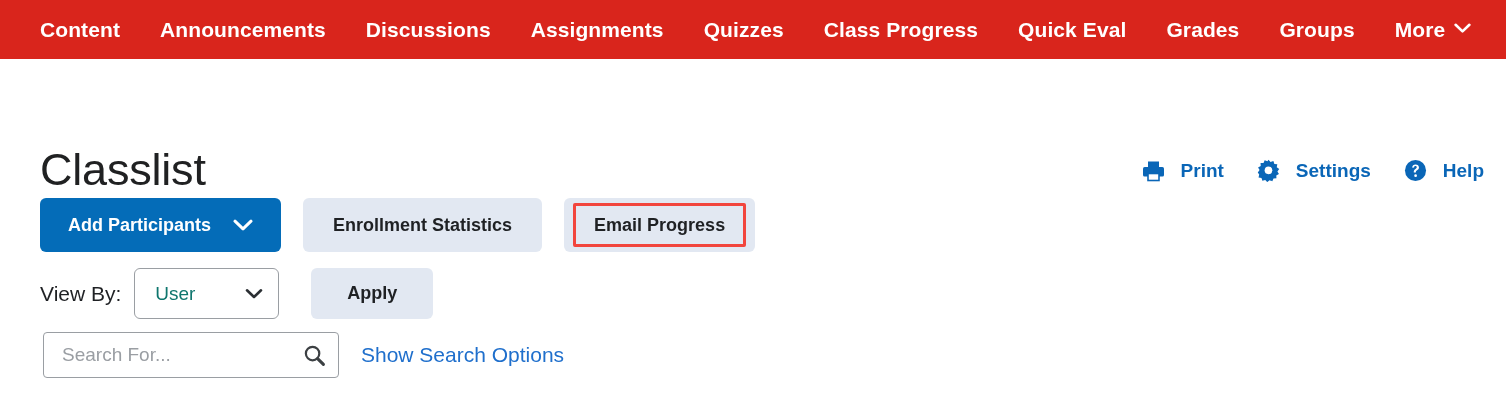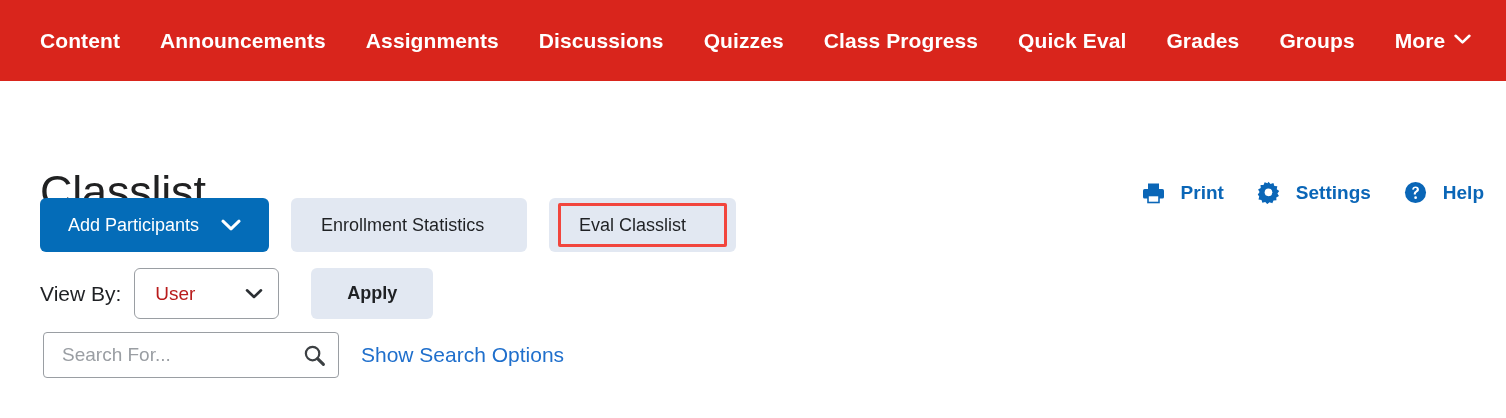--- a/index.html
+++ b/index.html
@@ -11,21 +11,21 @@
     width: 1506px;
     height: 418px;
     font-family: "Liberation Sans", sans-serif;
     overflow: hidden;
     position: relative;
   }
 
   
   .navbar {
     background: #d9251c;
-    height: 81px;
+    height: 59px;
     display: flex;
     align-items: center;
     padding: 0 0 0 40px;
     box-sizing: border-box;
   }
   .nav-item {
     color: #ffffff;
     font-size: 21px;
     font-weight: bold;
     letter-spacing: 0.1px;
@@ -90,27 +90,27 @@
     top: 198px;
     display: flex;
     align-items: center;
     gap: 22px;
   }
   .btn {
     border: none;
     border-radius: 6px;
     font-family: "Liberation Sans", sans-serif;
     font-size: 18px;
-    font-weight: normal;
+    font-weight: bold;
     cursor: pointer;
     white-space: nowrap;
     box-sizing: border-box;
     display: flex;
     align-items: center;
-    justify-content: flex-start;
+    justify-content: flex-end;
   }
   .btn-primary {
     background: #046cb8;
     color: #ffffff;
     height: 54px;
     padding: 0 28px;
     gap: 22px;
   }
   .btn-primary .chev svg { display: block; }
   .btn-secondary {
@@ -155,21 +155,21 @@
     height: 51px;
     border: 1px solid #9a9ea3;
     border-radius: 6px;
     background: #ffffff;
     display: flex;
     align-items: center;
     justify-content: space-between;
     padding: 0 15px 0 20px;
     box-sizing: border-box;
     font-size: 19px;
-    color: #b91c1c;
+    color: #0f766e;
     cursor: pointer;
   }
   .select-box .chev svg { display: block; }
   .btn-apply {
     margin-left: 32px;
     height: 51px;
     padding: 0 36px;
     background: #e2e8f2;
     color: #1f2124;
     border: none;
@@ -234,24 +234,24 @@
 <body>
 
 <nav class="navbar">
   <div class="nav-item">
     <span>Content</span>
   </div>
   <div class="nav-item">
     <span>Announcements</span>
   </div>
   <div class="nav-item">
+    <span>Discussions</span>
+  </div>
+  <div class="nav-item">
     <span>Assignments</span>
-  </div>
-  <div class="nav-item">
-    <span>Discussions</span>
   </div>
   <div class="nav-item">
     <span>Quizzes</span>
   </div>
   <div class="nav-item">
     <span>Class Progress</span>
   </div>
   <div class="nav-item">
     <span>Quick Eval</span>
   </div>
@@ -318,21 +318,21 @@
       </svg>
     </span>
   </button>
 
 
   <button class="btn btn-secondary btn-enrollment-stats">
     <span>Enrollment Statistics</span>
   </button>
 
   <button class="btn btn-secondary btn-email-classlist">
-    <span>Eval Classlist</span>
+    <span>Email Progress</span>
     <span class="annotation-box"></span>
   </button>
 </div>
 
 <div class="viewby-row">
   <span class="viewby-label">View By:</span>
 
   <div class="select-box">
     <span>User</span>
     <span class="chev">

